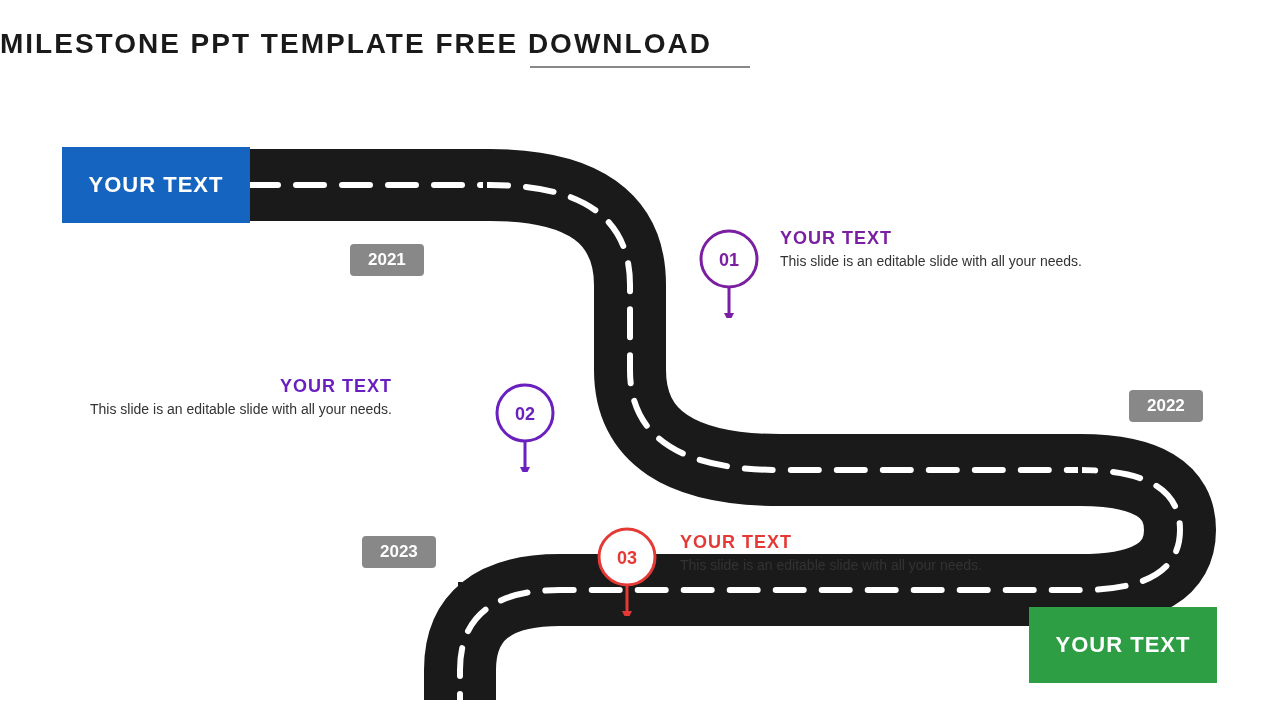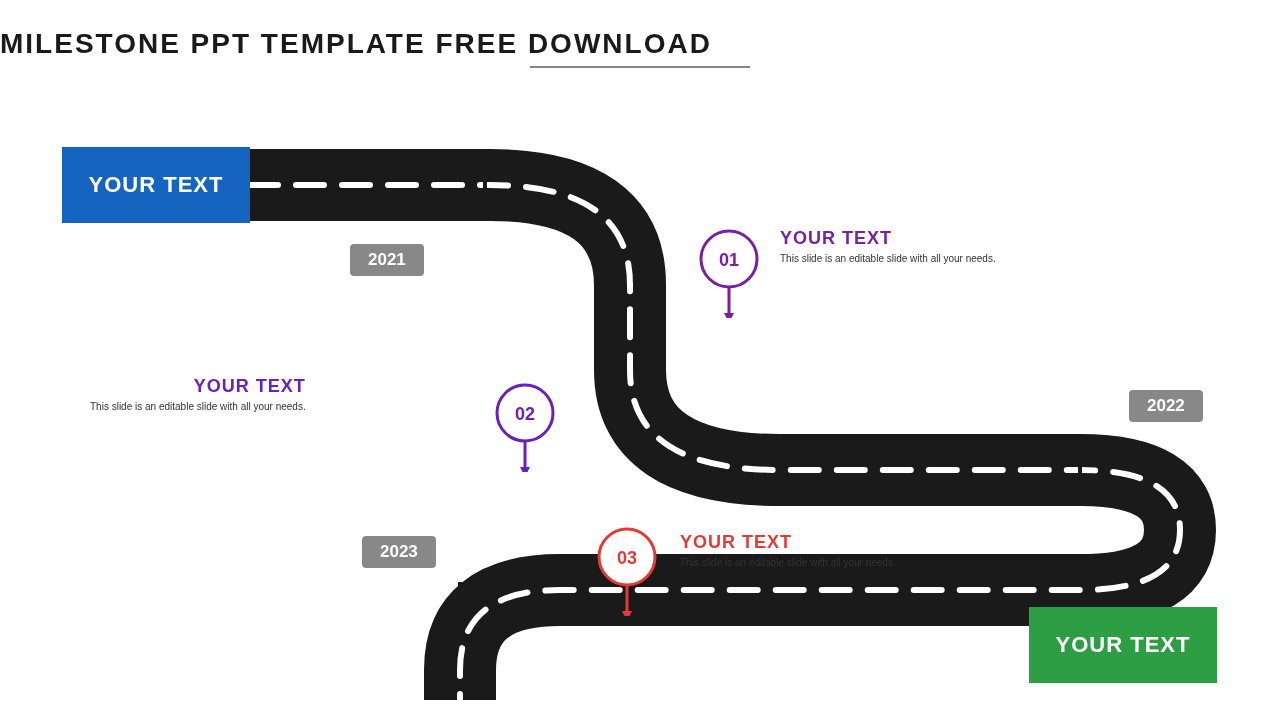--- a/index.html
+++ b/index.html
@@ -93,21 +93,21 @@
     
     .milestone-text {
       position: absolute;
     }
     .milestone-text .headline {
       font-size: 18px;
       font-weight: 900;
       letter-spacing: 1px;
     }
     .milestone-text .subtext {
-      font-size: 10px;
+      font-size: 14px;
       color: #333;
       margin-top: 4px;
       max-width: 340px;
     }
 
     .milestone-1-text { top: 228px; left: 780px; }
     .milestone-1-text .headline { color: #7B1FA2; }
 
     .milestone-2-text { top: 376px; left: 90px; }
     .milestone-2-text .headline { color: #6A1FBF; text-align: right; }

